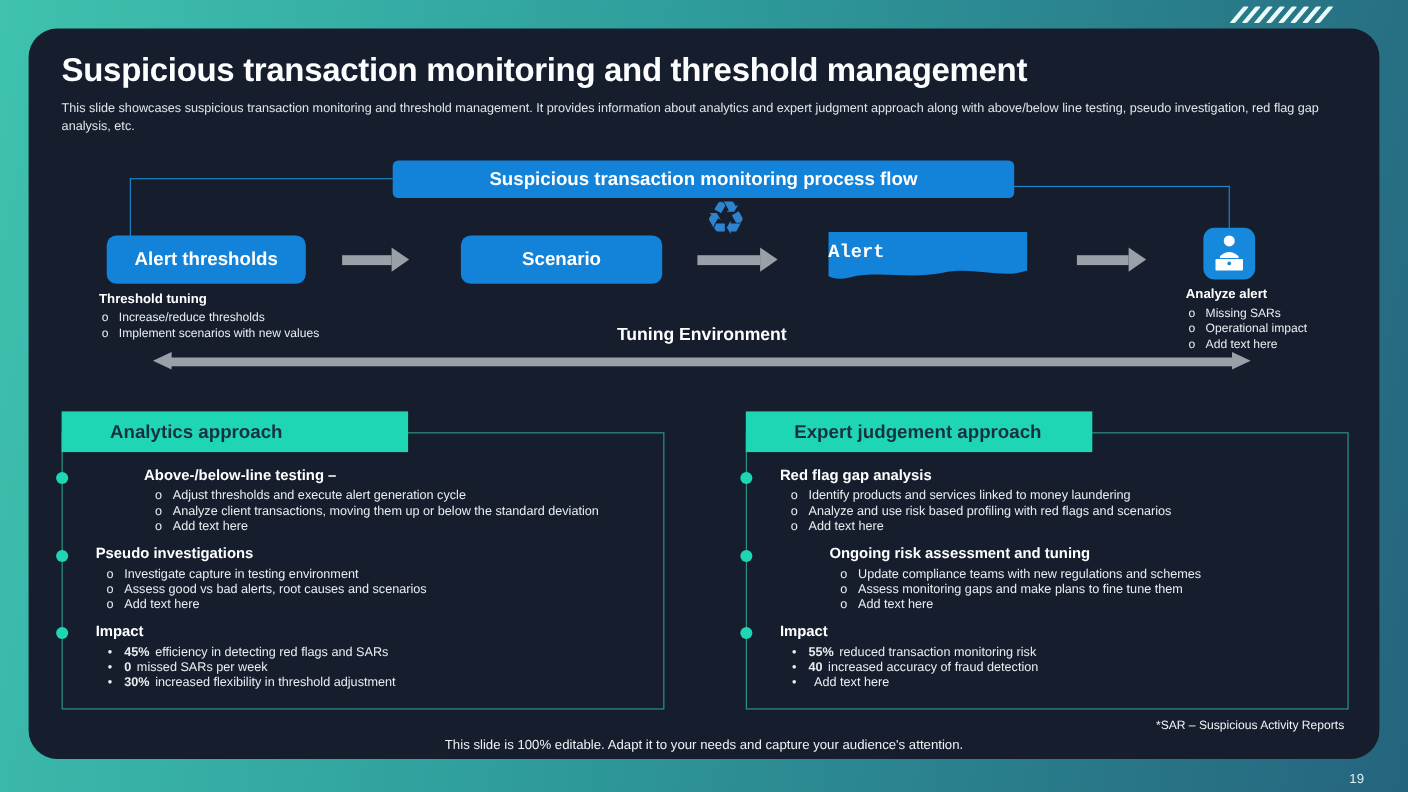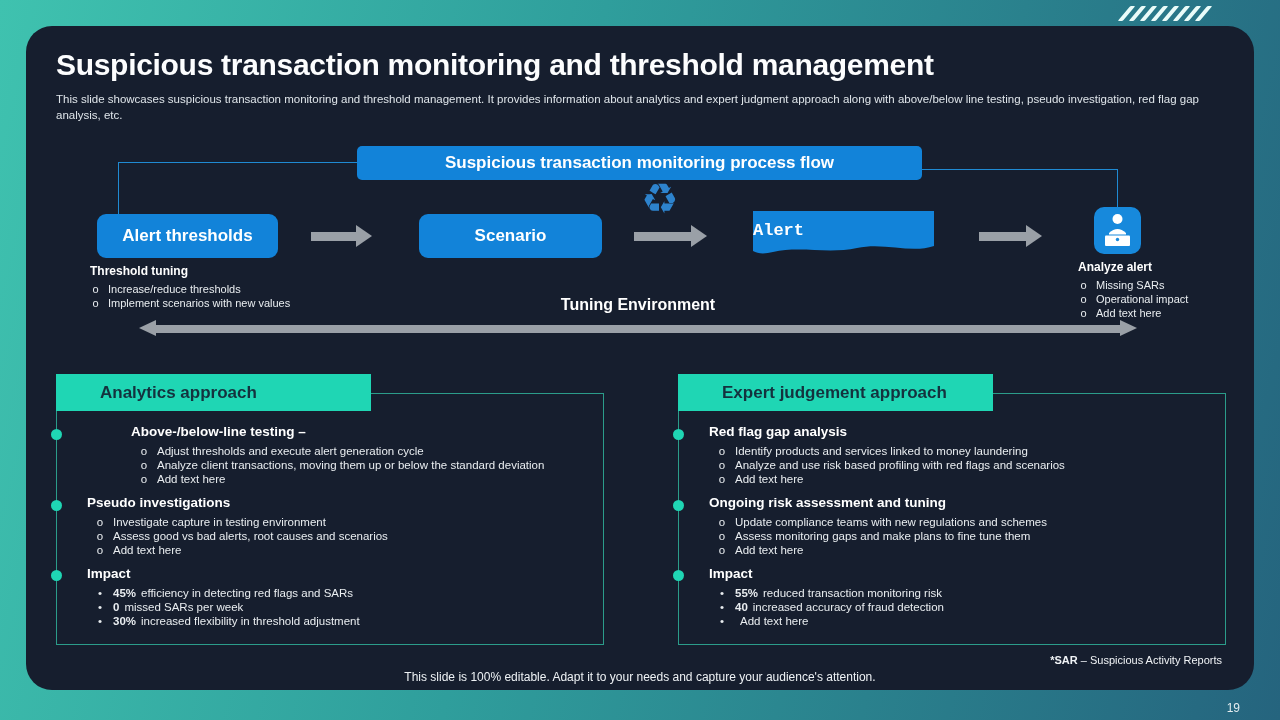--- a/index.html
+++ b/index.html
@@ -72,21 +72,21 @@
          background:#1fd6b4; }
   .section { position:absolute; left:30px; right:8px; }
   .sec-title { color:#fff; font-size:13.5px; font-weight:bold; margin-bottom:5px; }
   .section .bullet { display:flex; font-size:11.5px; line-height:14px; color:#e9edf0;
                      padding-left:7px; }
   .section .bullet .mk { width:12px; margin-right:7px; text-align:center; flex:0 0 auto; }
   .section .bullet .val { font-weight:bold; margin-right:5px; }
 
   
   .sar-note { position:absolute; right:58px; top:654px; font-size:11px; color:#f0f3f6; }
-  .sar-note b { font-weight:bold; }
+  .sar-note b { font-weight:normal; }
   .sar-note .rest { margin-left:3px; }
   .edit-note { position:absolute; left:0; right:0; top:670px; text-align:center;
                font-size:12px; color:#eef2f5; }
   .page-num { position:absolute; right:40px; top:701px; font-size:12px; color:#e3ecef; }
 </style>
 </head>
 <body>
 
 <div class="stage">
 
@@ -244,21 +244,21 @@
       <div class="bullet">
           <span class="mk">o</span>
           <span>Analyze and use risk based profiling with red flags and scenarios</span>
         </div>
       <div class="bullet">
           <span class="mk">o</span>
           <span>Add text here</span>
         </div>
     </div>
 
-    <div class="section" style="top:101px;">
+    <div class="section" style="top:101px;margin-left:45px;">
       <div class="sec-title">Ongoing risk assessment and tuning</div>
       <div class="bullet">
           <span class="mk">o</span>
           <span>Update compliance teams with new regulations and schemes</span>
         </div>
       <div class="bullet">
           <span class="mk">o</span>
           <span>Assess monitoring gaps and make plans to fine tune them</span>
         </div>
       <div class="bullet">

